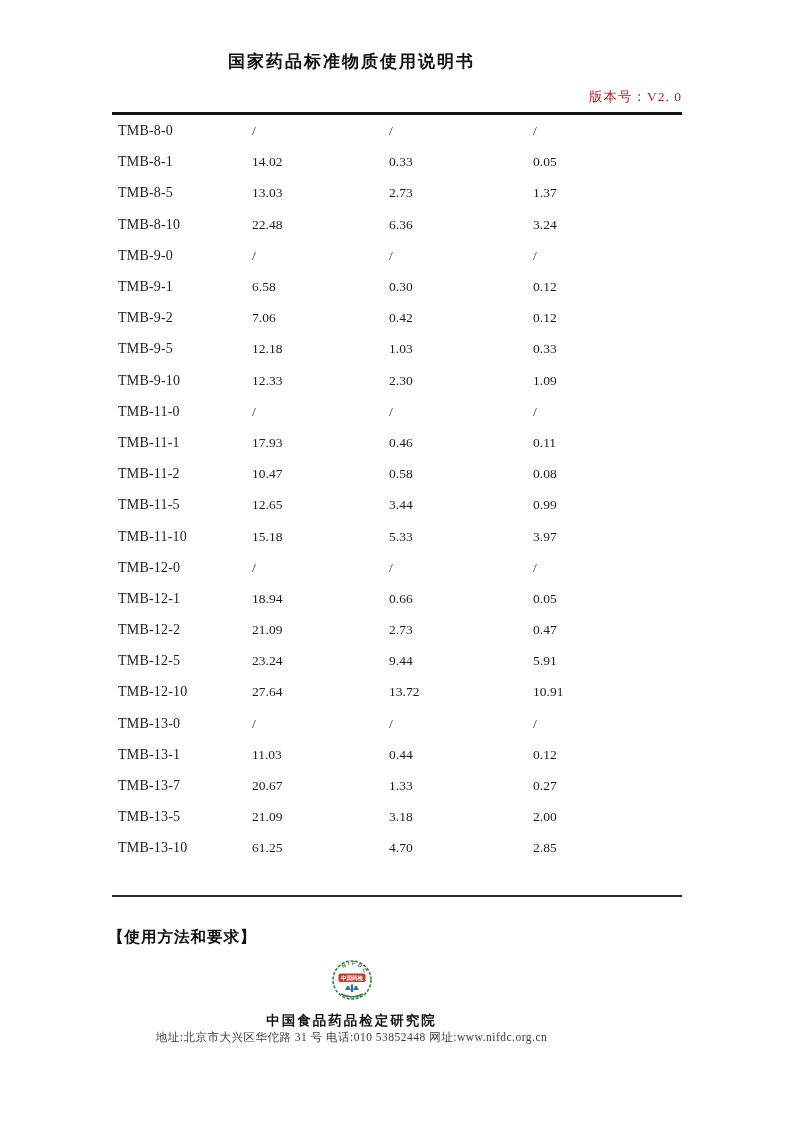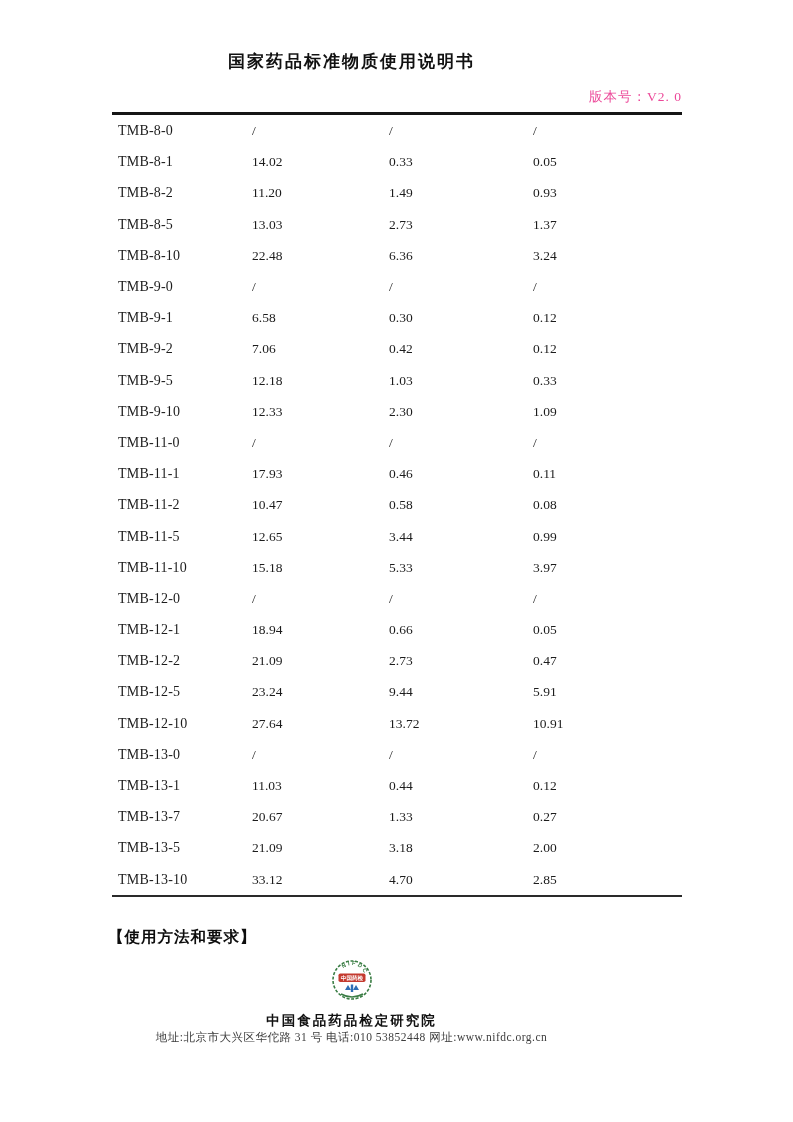--- a/index.html
+++ b/index.html
@@ -24,21 +24,21 @@
     color: #111;
   }
   .version {
     position: absolute;
     top: 88px;
     left: 112px;
     width: 570px;
     text-align: right;
     font-size: 13.5px;
     letter-spacing: 1px;
-    color: #ec4899;
+    color: #b91c1c;
   }
   .rule-top {
     position: absolute;
     top: 112px;
     left: 112px;
     width: 570px;
     height: 2.5px;
     background: #151515;
   }
   .table-body {
@@ -135,26 +135,20 @@
         <div class="tcell c1">/</div>
         <div class="tcell c2">/</div>
       </div>
       <div class="trow">
         <div class="tlabel">TMB-8-1</div>
         <div class="tcell c0">14.02</div>
         <div class="tcell c1">0.33</div>
         <div class="tcell c2">0.05</div>
       </div>
       <div class="trow">
-        <div class="tlabel">TMB-8-2</div>
-        <div class="tcell c0">11.20</div>
-        <div class="tcell c1">1.49</div>
-        <div class="tcell c2">0.93</div>
-      </div>
-      <div class="trow">
         <div class="tlabel">TMB-8-5</div>
         <div class="tcell c0">13.03</div>
         <div class="tcell c1">2.73</div>
         <div class="tcell c2">1.37</div>
       </div>
       <div class="trow">
         <div class="tlabel">TMB-8-10</div>
         <div class="tcell c0">22.48</div>
         <div class="tcell c1">6.36</div>
         <div class="tcell c2">3.24</div>
@@ -268,21 +262,21 @@
         <div class="tcell c2">0.27</div>
       </div>
       <div class="trow">
         <div class="tlabel">TMB-13-5</div>
         <div class="tcell c0">21.09</div>
         <div class="tcell c1">3.18</div>
         <div class="tcell c2">2.00</div>
       </div>
       <div class="trow">
         <div class="tlabel">TMB-13-10</div>
-        <div class="tcell c0">33.12</div>
+        <div class="tcell c0">61.25</div>
         <div class="tcell c1">4.70</div>
         <div class="tcell c2">2.85</div>
       </div>
     </div>
 
   <div class="rule-bottom"></div>
 
   <div class="section-heading">【使用方法和要求】</div>
 
   <div class="footer">

